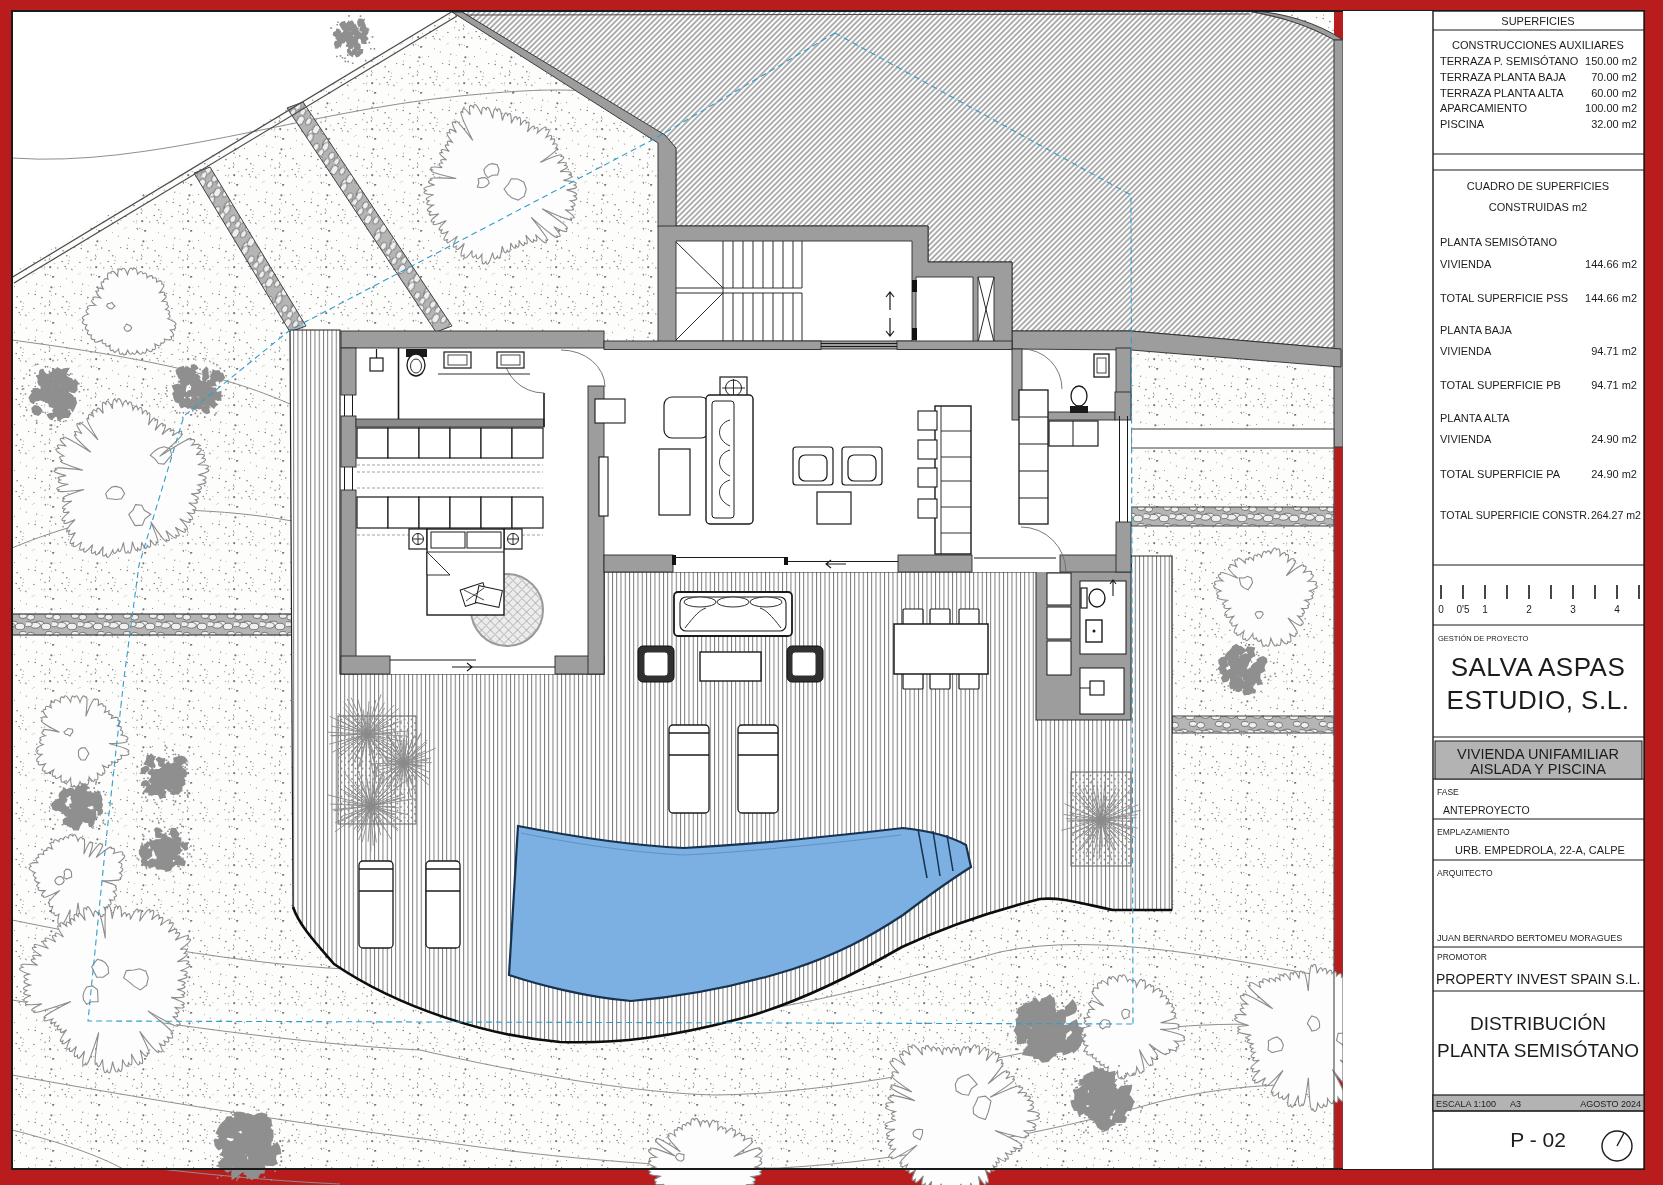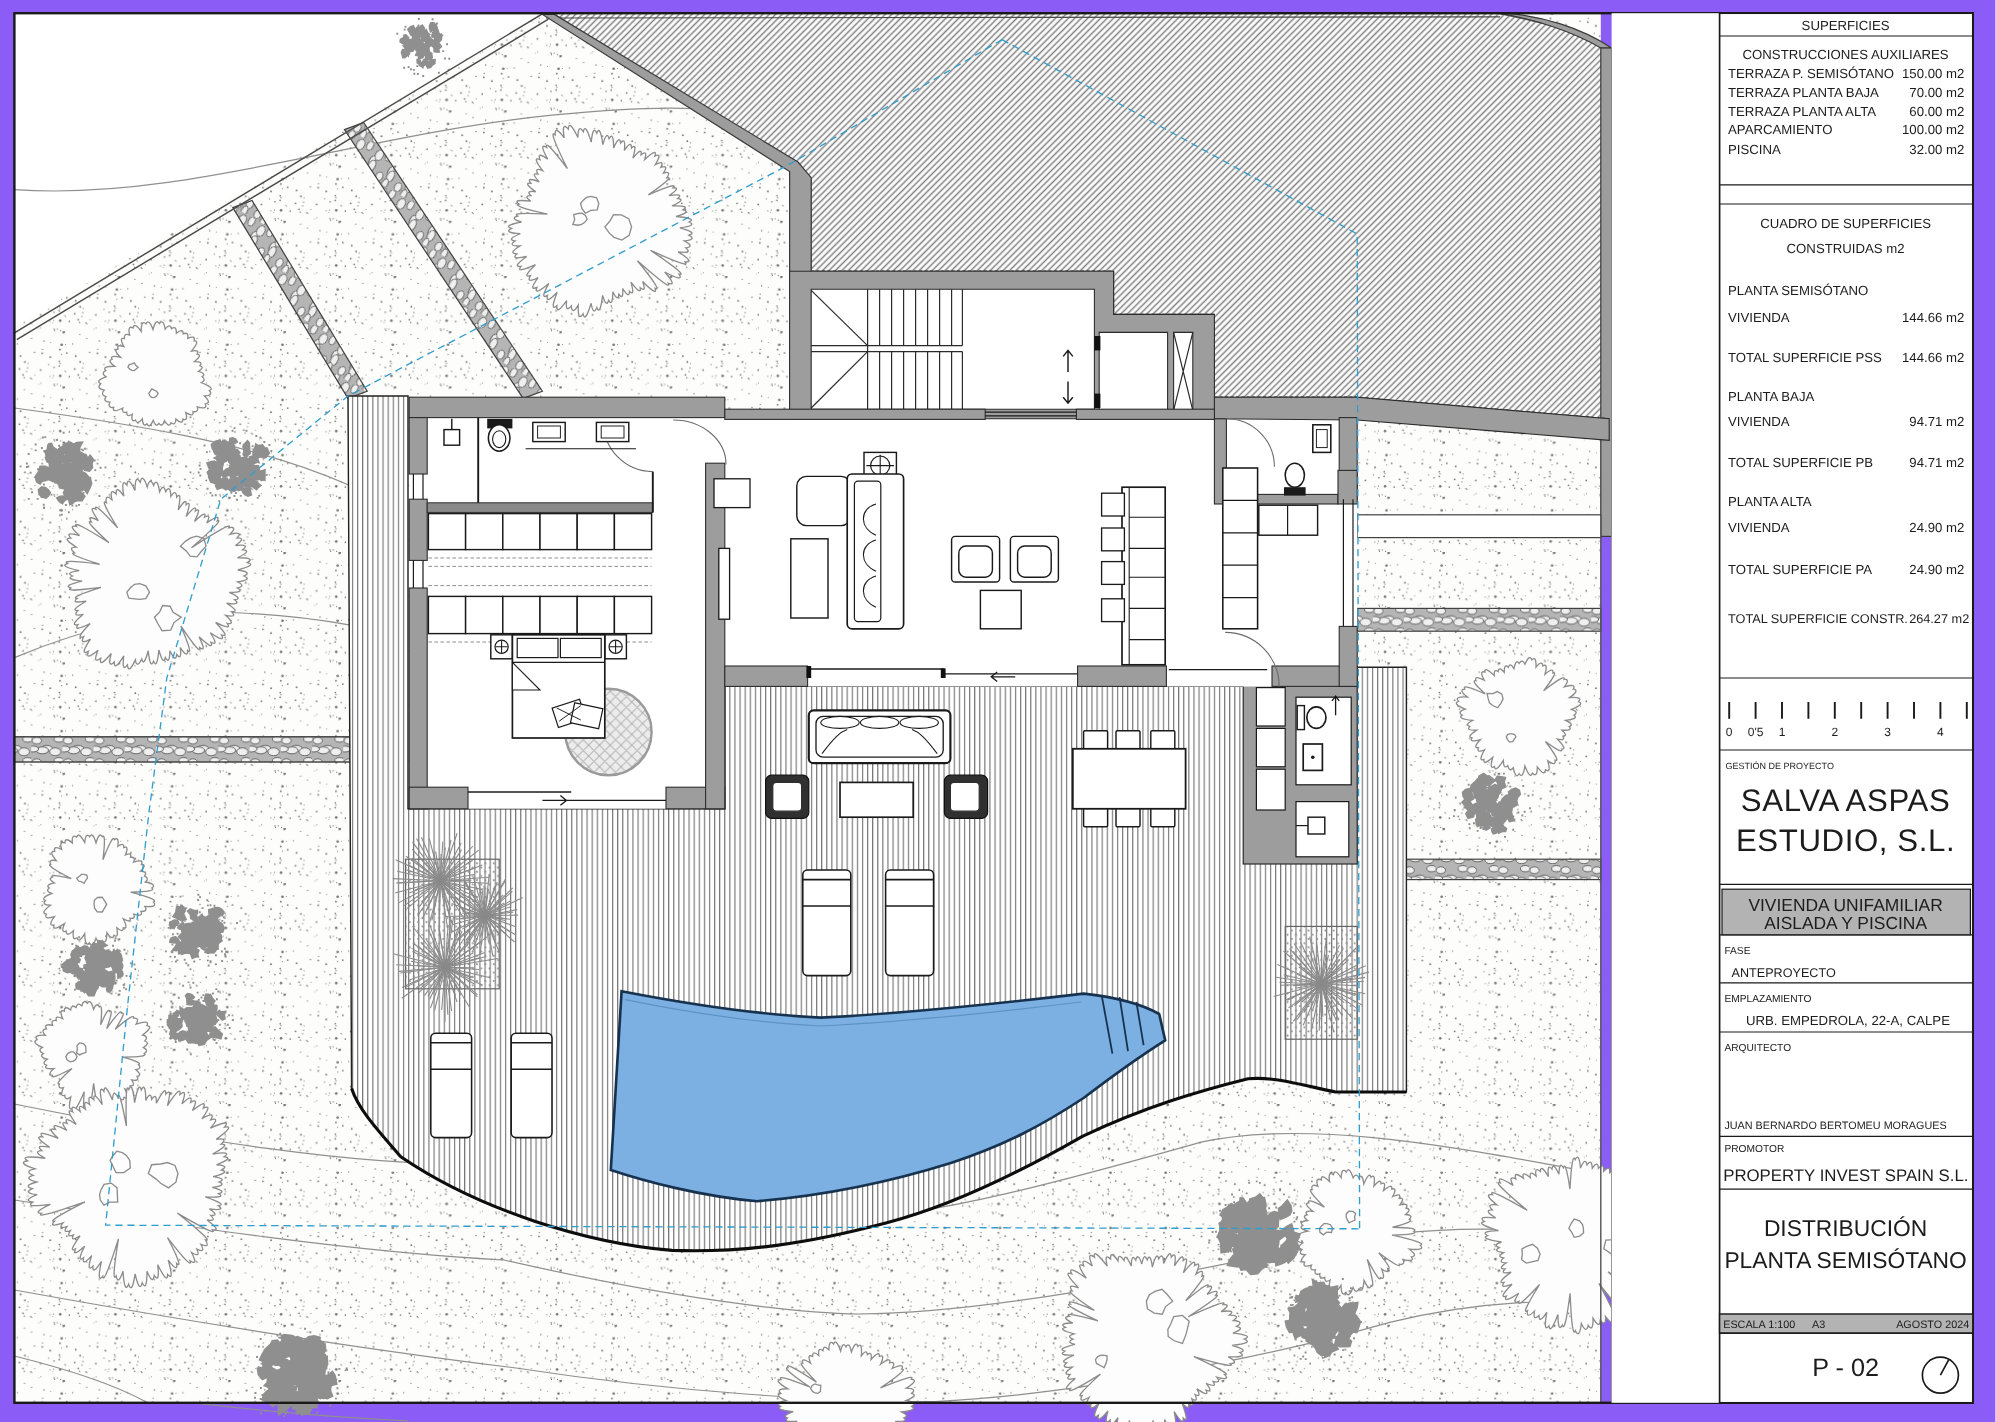--- a/index.html
+++ b/index.html
@@ -1,15 +1,15 @@
 <!DOCTYPE html>
 <html><head><meta charset="utf-8">
 <style>
 html,body{margin:0;padding:0;background:#ffffff}
-#page{position:relative;width:1663px;height:1185px;background:#8b5cf6;overflow:hidden;font-family:"Liberation Sans",sans-serif}
+#page{position:relative;width:1663px;height:1185px;background:#b91c1c;overflow:hidden;font-family:"Liberation Sans",sans-serif}
 svg{position:absolute;left:0;top:0}
 text{font-family:"Liberation Sans",sans-serif;fill:#1c1c1c}
 </style></head>
 <body>
 <div id="page">
 <svg width="1663" height="1185" viewBox="0 0 1663 1185">
 <defs>
 <pattern id="stip" width="46" height="46" patternUnits="userSpaceOnUse">
 <g fill="#757575">
             <circle cx="20.8" cy="25.7" r="0.77"></circle>

